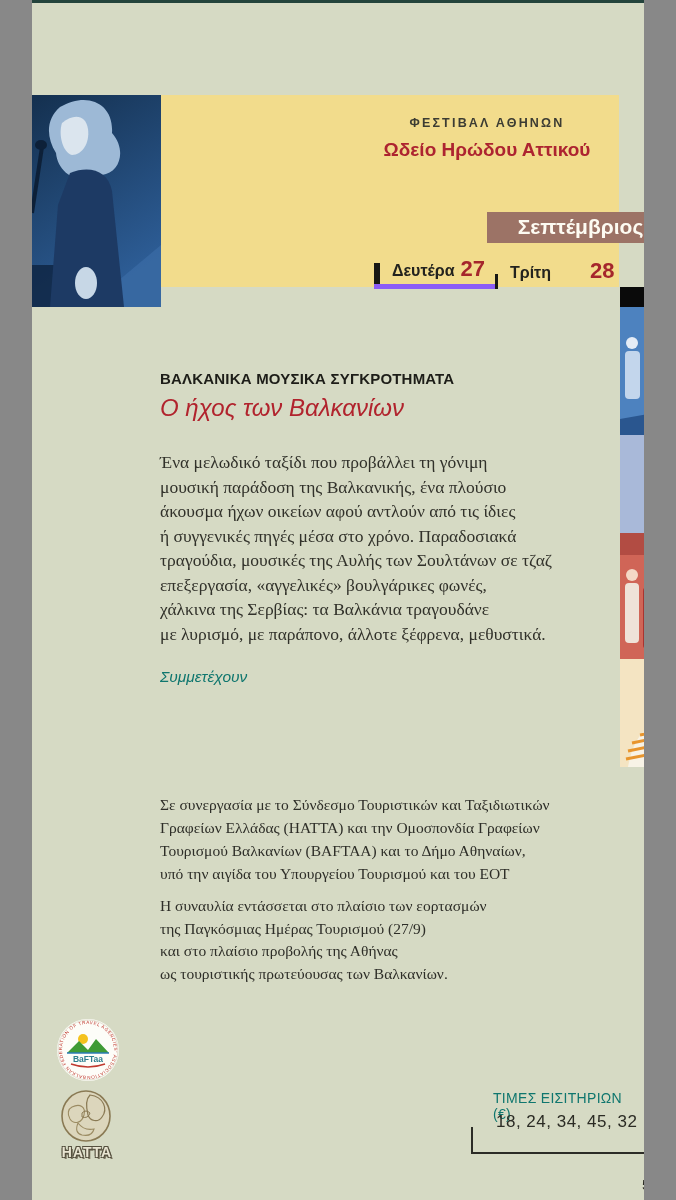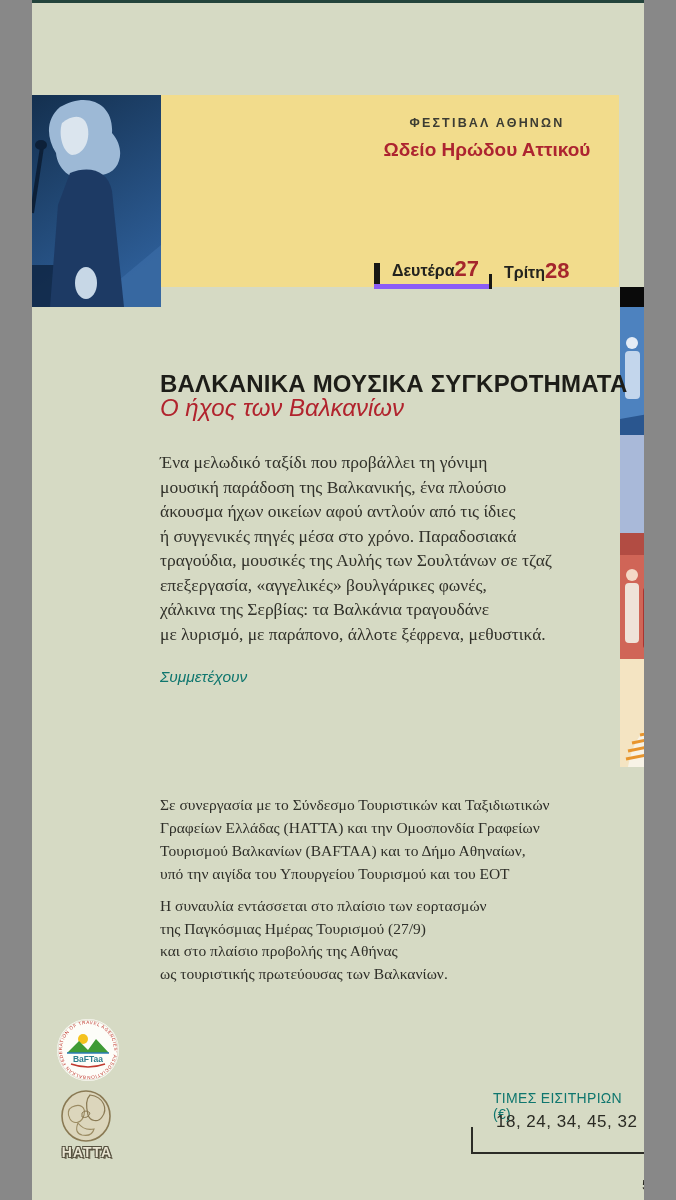--- a/index.html
+++ b/index.html
@@ -17,31 +17,31 @@
         font-size:12.5px;font-weight:bold;letter-spacing:2.2px;color:#3c3c33;}
   .venue{position:absolute;left:290px;top:139px;width:330px;text-align:center;
         font-size:19px;font-weight:bold;color:#ad2430;}
   .month{position:absolute;left:455px;top:212px;width:187px;height:31px;background:#9c7366;
         color:#fdfbf2;font-size:21px;font-weight:bold;text-align:center;line-height:30px;}
   .dates{position:absolute;left:342px;top:256px;display:flex;align-items:flex-end;}
   .left-seg{display:flex;align-items:flex-end;border-bottom:5px solid #8b5cf6;}
   .tickL{width:6px;height:21px;background:#181814;}
   .grp{display:flex;align-items:baseline;padding:0 10px 2px 12px;}
   .grp .day{font-size:16px;font-weight:bold;color:#23231e;}
-  .grp .num{font-size:22px;font-weight:bold;color:#a5262c;}
+  .grp .num{font-size:22px;font-weight:bold;color:#a5262c;margin-left:6px;}
   .tickM{width:3px;height:15px;background:#181814;}
-  .grp2{padding-bottom:5px;}
+  .grp2{padding-bottom:5px;gap:33px;}
   .black-bar{position:absolute;left:588px;top:287px;width:88px;height:20px;background:#0a0a0a;}
 
   
   .rphoto{position:absolute;left:588px;width:88px;display:block;}
 
   
   .title{position:absolute;left:128px;top:370px;width:470px;
-         font-size:24px;font-weight:bold;letter-spacing:.2px;color:#1d1d18;}
+         font-size:15px;font-weight:bold;letter-spacing:.2px;color:#1d1d18;}
   .subtitle{position:absolute;left:128px;top:394px;width:470px;
          font-size:24px;font-weight:normal;font-style:italic;color:#b1232d;}
   .preline{white-space:pre-line;font-family:Liberation Serif, serif;}
   .desc{position:absolute;left:128px;top:450px;width:466px;
          font-size:17.5px;line-height:24.5px;color:#31312a;}
   .part-label{position:absolute;left:128px;top:668px;width:400px;
          font-size:15.5px;font-style:italic;color:#0f766e;}
   .participants{position:absolute;left:128px;top:690px;width:470px;
          font-size:15.5px;line-height:22px;color:#2e2e28;}
   .collab{position:absolute;left:128px;top:793px;width:470px;
@@ -85,20 +85,21 @@
     <ellipse cx="9" cy="50" rx="6" ry="5" fill="#0d2038"></ellipse>
     <path d="M28,12 C55,-4 82,8 80,38 C95,55 88,78 70,80 C50,92 26,80 24,58 C14,42 14,24 28,12 Z" fill="#9db9d6"></path>
     <path d="M30,28 C42,18 54,20 56,34 C58,48 50,60 40,60 C31,58 26,40 30,28 Z" fill="#dbe5ee"></path>
     <path d="M38,78 C58,70 76,76 80,96 L92,212 L18,212 L26,110 Z" fill="#1d3a64"></path>
     <ellipse cx="54" cy="188" rx="11" ry="16" fill="#c7d7e6"></ellipse>
   </svg>
 
   <div class="yellow-box"></div>
   <div class="fest">ΦΕΣΤΙΒΑΛ ΑΘΗΝΩΝ</div>
   <div class="venue">Ωδείο Ηρώδου Αττικού</div>
+  <div class="month">Σεπτέμβριος</div>
 
   <div class="dates">
     <div class="left-seg">
       <div class="tickL"></div>
       <div class="grp">
         <span class="day">Δευτέρα</span>
         <span class="num">27</span>
       </div>
     </div>
     <div class="tickM"></div>

